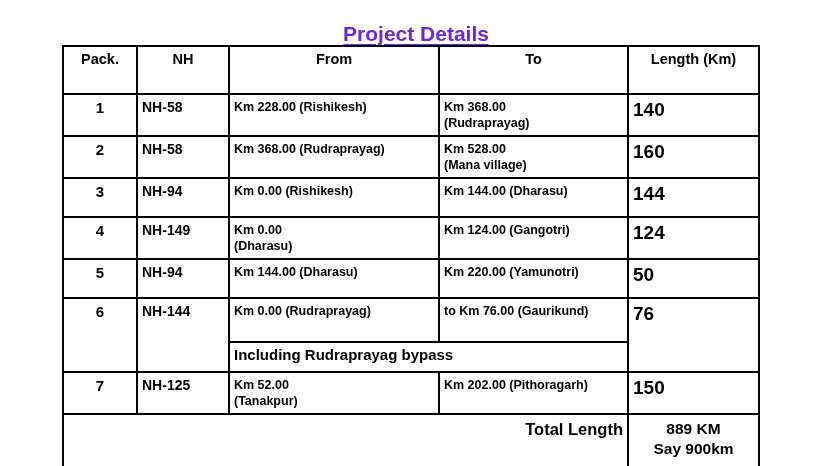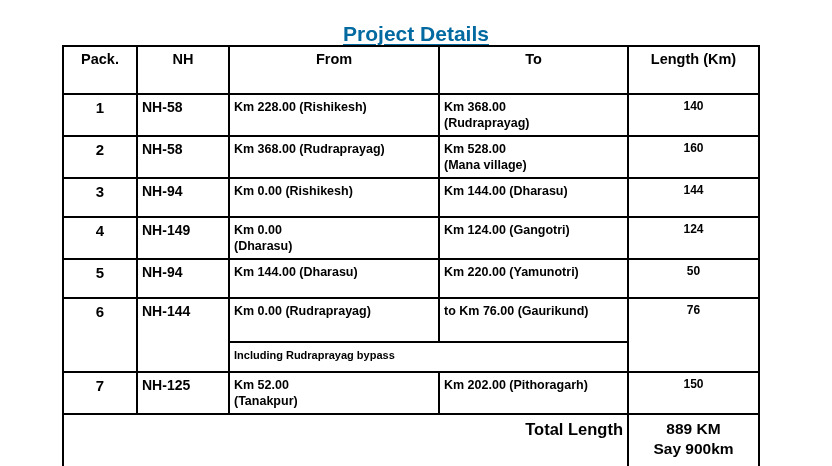--- a/index.html
+++ b/index.html
@@ -18,21 +18,21 @@
   }
 
   #page-title {
     position: absolute;
     left: 0;
     top: 8px;
     width: 832px;
     text-align: center;
     font-size: 21px;
     font-weight: bold;
-    color: #0369a1;
+    color: #6d28d9;
     text-decoration: underline;
     text-underline-offset: 3px;
     letter-spacing: 0px;
   }
 
   #project-table {
     position: absolute;
     left: 62px;
     top: 45px;
     width: 696px;
@@ -80,33 +80,32 @@
   .cell-text {
     font-size: 12.5px;
     font-weight: bold;
     line-height: 16px;
     padding: 5px 0 4px 6px;
     vertical-align: top;
     white-space: pre-line;
   }
 
   .cell-len {
-    text-align: center;
-    vertical-align: middle;
-    font-size: 12px;
+    vertical-align: middle;
+    font-size: 19px;
     font-weight: bold;
   }
   .r-h40 { height: 40px; }
   .r-h39 { height: 39px; }
   .r-h30 { height: 30px; }
   .r-h44 { height: 44px; }
   .r-h72 { height: 72px; }
 
   .sub-note {
-    font-size: 11px;
+    font-size: 15px;
     font-weight: bold;
     padding: 5px 0 5px 6px;
     line-height: 16px;
     vertical-align: middle;
   }
 
   .total-label {
     text-align: right;
     vertical-align: top;
     font-size: 16.5px;

